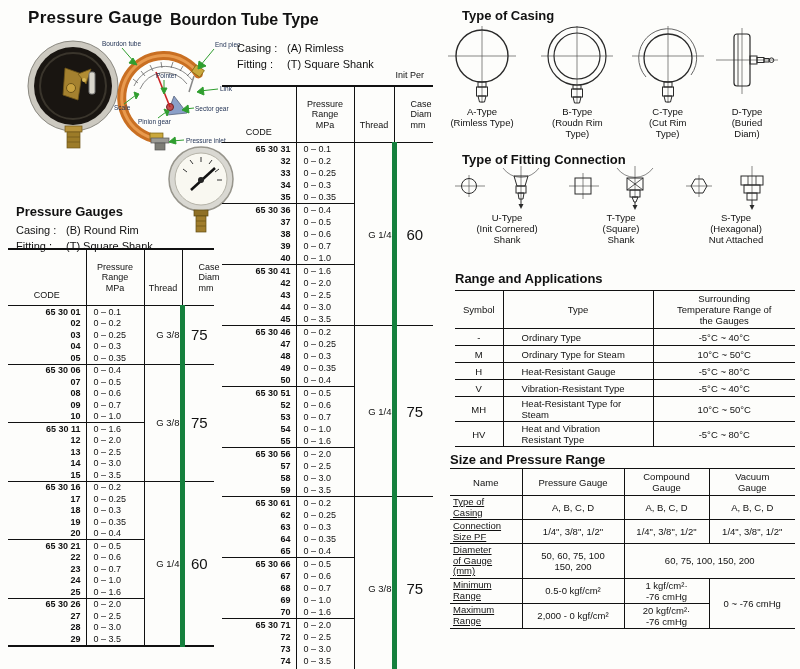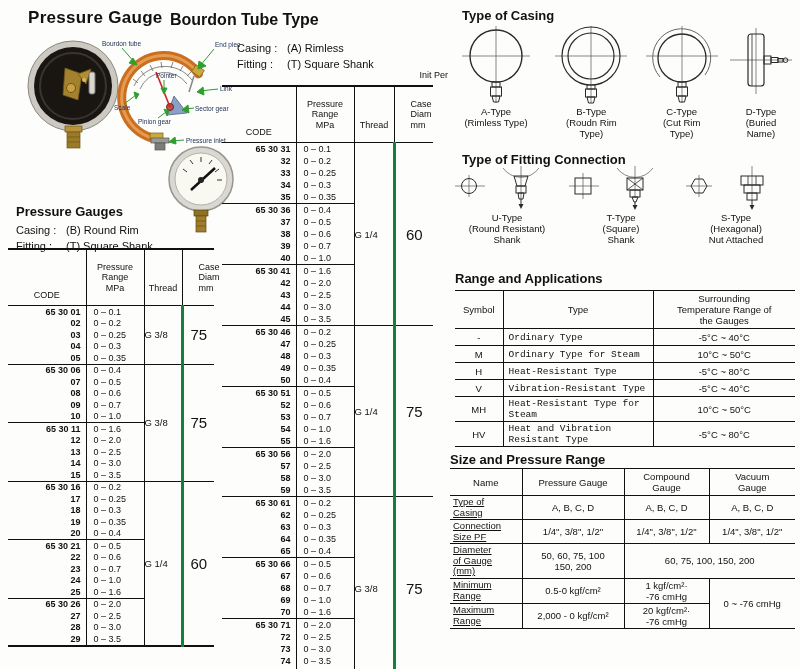--- a/index.html
+++ b/index.html
@@ -19,30 +19,30 @@
   .code-table th{font-weight:normal;white-space:pre-line;text-align:center;vertical-align:middle;border-bottom:1.8px solid #111;height:43px;line-height:10.5px;padding:0;}
   .code-table th.c0{vertical-align:bottom;padding-bottom:5px;}
   .code-table th.c2{vertical-align:bottom;padding-bottom:12px;}
   .code-table th.c3{text-align:left;padding-left:16px;}
   .code-table th.c0,.code-table th.c1,.code-table th.c2{border-right:1px solid #111;}
   .code-table td{padding:0;vertical-align:middle;}
   .tbl-left td{height:11.5px;}
   .tbl-mid td{height:12px;}
   .code-table td.code{font-weight:bold;text-align:right;padding-right:5px;border-right:1px solid #111;}
   .code-table td.range{text-align:left;padding-left:7px;border-right:1px solid #111;}
-  .code-table td.thread{text-align:left;border-right:3px solid #15803d;font-size:9.5px;}
+  .code-table td.thread{text-align:right;border-right:5px solid #15803d;font-size:9.5px;}
   .code-table td.diam{text-align:center;font-size:15px;}
   .code-table tr.block-start td{border-top:1.6px solid #111;}
   .code-table tr.sub-start td{border-top:1px solid #111;}
   
   .info-table{position:absolute;border-collapse:collapse;table-layout:fixed;font-size:9.5px;border-top:1.6px solid #111;border-bottom:1.6px solid #111;}
   .info-table th{font-weight:normal;text-align:center;vertical-align:middle;white-space:pre-line;border-bottom:1.6px solid #111;line-height:11px;padding:2px 1px;}
   .info-table td{border-top:1px solid #111;text-align:center;vertical-align:middle;white-space:pre-line;line-height:11px;padding:1px 2px;height:14px;}
   .info-table .vline{border-right:1px solid #111;}
-  .range-tbl td.col1{text-align:left;padding-left:5px;font-family:Liberation Mono, monospace;}
+  .range-tbl td.col1{text-align:left;padding-left:18px;}
   .size-tbl td.lbl{text-align:left;padding-left:3px;line-height:10.5px;text-decoration:underline;}
   .size-tbl td{height:21px;}
   
   .diag-row{display:flex;justify-content:space-between;}
   .diag-item{display:flex;flex-direction:column;align-items:center;}
   .cap{font-size:9.5px;line-height:11px;text-align:center;white-space:pre-line;margin-top:2px;}
   svg{display:block;}
   .ln{stroke:#2a2a2a;fill:none;}
   .thin{stroke:#555;stroke-width:.7;fill:none;}
 </style>
@@ -284,21 +284,21 @@
         <td class="code">29</td>
         <td class="range">0 – 3.5</td>
       </tr>
     </tbody>
 </table>
 
 <div class="abs" style="left:237px;top:40px">
   <div class="info-line"><span class="lbl">Casing :</span><span>(A) Rimless</span></div>
   <div class="info-line"><span class="lbl">Fitting :</span><span>(T) Square Shank</span></div>
 </div>
-<div class="abs unit-note" style="left:376px;top:70px;width:72px">Init Per</div>
+<div class="abs unit-note" style="left:352px;top:70px;width:72px">Init Per</div>
 
 <table class="code-table tbl-mid" style="left:222px;top:85px;width:211px">
   <colgroup>
       <col style="width:74px">
       <col style="width:58px">
       <col style="width:40px">
       <col style="width:39px">
     </colgroup>
   <thead>
     <tr>
@@ -492,21 +492,21 @@
         <td class="range">0 – 3.5</td>
       </tr>
       <tr>
         <td class="code">75</td>
         <td class="range">0 – 5.0</td>
       </tr>
     </tbody>
 </table>
 
 <div class="abs sec-h" style="left:462px;top:8px">Type of Casing</div>
-<div class="abs diag-row" style="left:452px;top:26px;width:344px">
+<div class="abs diag-row" style="left:438px;top:26px;width:344px">
   <div class="diag-item" style="width:88px">
     <svg width="84" height="78" viewBox="0 0 84 78">
       <line x1="42" y1="0" x2="42" y2="77" class="thin"></line>
         <line x1="8" y1="30" x2="76" y2="30" class="thin"></line>
       <circle cx="42" cy="30" r="26" class="ln" stroke-width="1.4"></circle>
       <rect x="38" y="56" width="8" height="5" class="ln"></rect>
         <rect x="36.5" y="61" width="11" height="9" class="ln"></rect>
       <polygon points="38,70 46,70 44.5,76 39.5,76" class="ln"></polygon>
     </svg>
     <div class="cap"><span>A-Type</span><br><span class="pre">(Rimless Type)</span></div>
@@ -542,40 +542,40 @@
       <line x1="30" y1="2" x2="30" y2="68" class="thin"></line>
         <line x1="4" y1="34" x2="66" y2="34" class="thin"></line>
       <rect x="22" y="8" width="16" height="52" rx="3" class="ln" stroke-width="1.2"></rect>
       <line x1="26" y1="8" x2="26" y2="60" class="ln" stroke-width="0.8"></line>
       <rect x="38" y="30" width="7" height="8" class="ln"></rect>
       <rect x="45" y="31.5" width="7" height="5" class="ln"></rect>
       <rect x="52" y="32.5" width="5" height="3.5" class="ln"></rect>
       <circle cx="59.5" cy="34.2" r="2.3" class="ln"></circle>
     </svg>
     <div class="cap"><span>D-Type</span><br><span class="pre">(Buried
-Name)</span></div>
+Diam)</span></div>
   </div>
 </div>
 
 <div class="abs sec-h" style="left:462px;top:152px">Type of Fitting Connection</div>
 <div class="abs diag-row" style="left:452px;top:166px;width:340px">
   <div class="diag-item" style="width:110px">
     <svg width="104" height="44" viewBox="0 0 104 44">
       <line x1="0" y1="20" x2="30" y2="20" class="thin"></line>
         <line x1="14" y1="9" x2="14" y2="31" class="thin"></line>
       <circle cx="14" cy="20" r="7.5" class="ln"></circle>
       <path d="M 48 2 A 22 22 0 0 0 84 2" class="thin"></path>
       <line x1="66" y1="0" x2="66" y2="33" class="thin"></line>
       <polygon points="59,10 73,10 70,20 62,20" class="ln"></polygon>
       <rect x="61" y="20" width="10" height="7" class="ln"></rect>
       <polygon points="63,27 69,27 68,33 64,33" class="ln"></polygon>
       <line x1="66" y1="33" x2="66" y2="39" stroke="#2a2a2a"></line>
         <polygon points="63.5,38 68.5,38 66,43" fill="#2a2a2a"></polygon>
     </svg>
-    <div class="cap"><span>U-Type</span><br><span class="pre">(Round Resistant)
+    <div class="cap"><span>U-Type</span><br><span class="pre">(Init Cornered)
 Shank</span></div>
   </div>
   <div class="diag-item" style="width:90px">
     <svg width="104" height="44" viewBox="0 0 104 44">
       <line x1="0" y1="20" x2="30" y2="20" class="thin"></line>
         <line x1="14" y1="7" x2="14" y2="33" class="thin"></line>
       <rect x="6" y="12" width="16" height="16" class="ln"></rect>
       <path d="M 48 2 A 22 22 0 0 0 84 2" class="thin"></path>
       <line x1="66" y1="0" x2="66" y2="32" class="thin"></line>
       <rect x="58" y="12" width="16" height="12" class="ln"></rect>
@@ -630,21 +630,21 @@
         <td class="col1 vline">Ordinary Type</td>
         <td class="col2">-5°C ~ 40°C</td>
       </tr>
       <tr>
         <td class="col0 vline">M</td>
         <td class="col1 vline">Ordinary Type for Steam</td>
         <td class="col2">10°C ~ 50°C</td>
       </tr>
       <tr>
         <td class="col0 vline">H</td>
-        <td class="col1 vline">Heat-Resistant Type</td>
+        <td class="col1 vline">Heat-Resistant Gauge</td>
         <td class="col2">-5°C ~ 80°C</td>
       </tr>
       <tr>
         <td class="col0 vline">V</td>
         <td class="col1 vline">Vibration-Resistant Type</td>
         <td class="col2">-5°C ~ 40°C</td>
       </tr>
       <tr>
         <td class="col0 vline">MH</td>
         <td class="col1 vline">Heat-Resistant Type for

